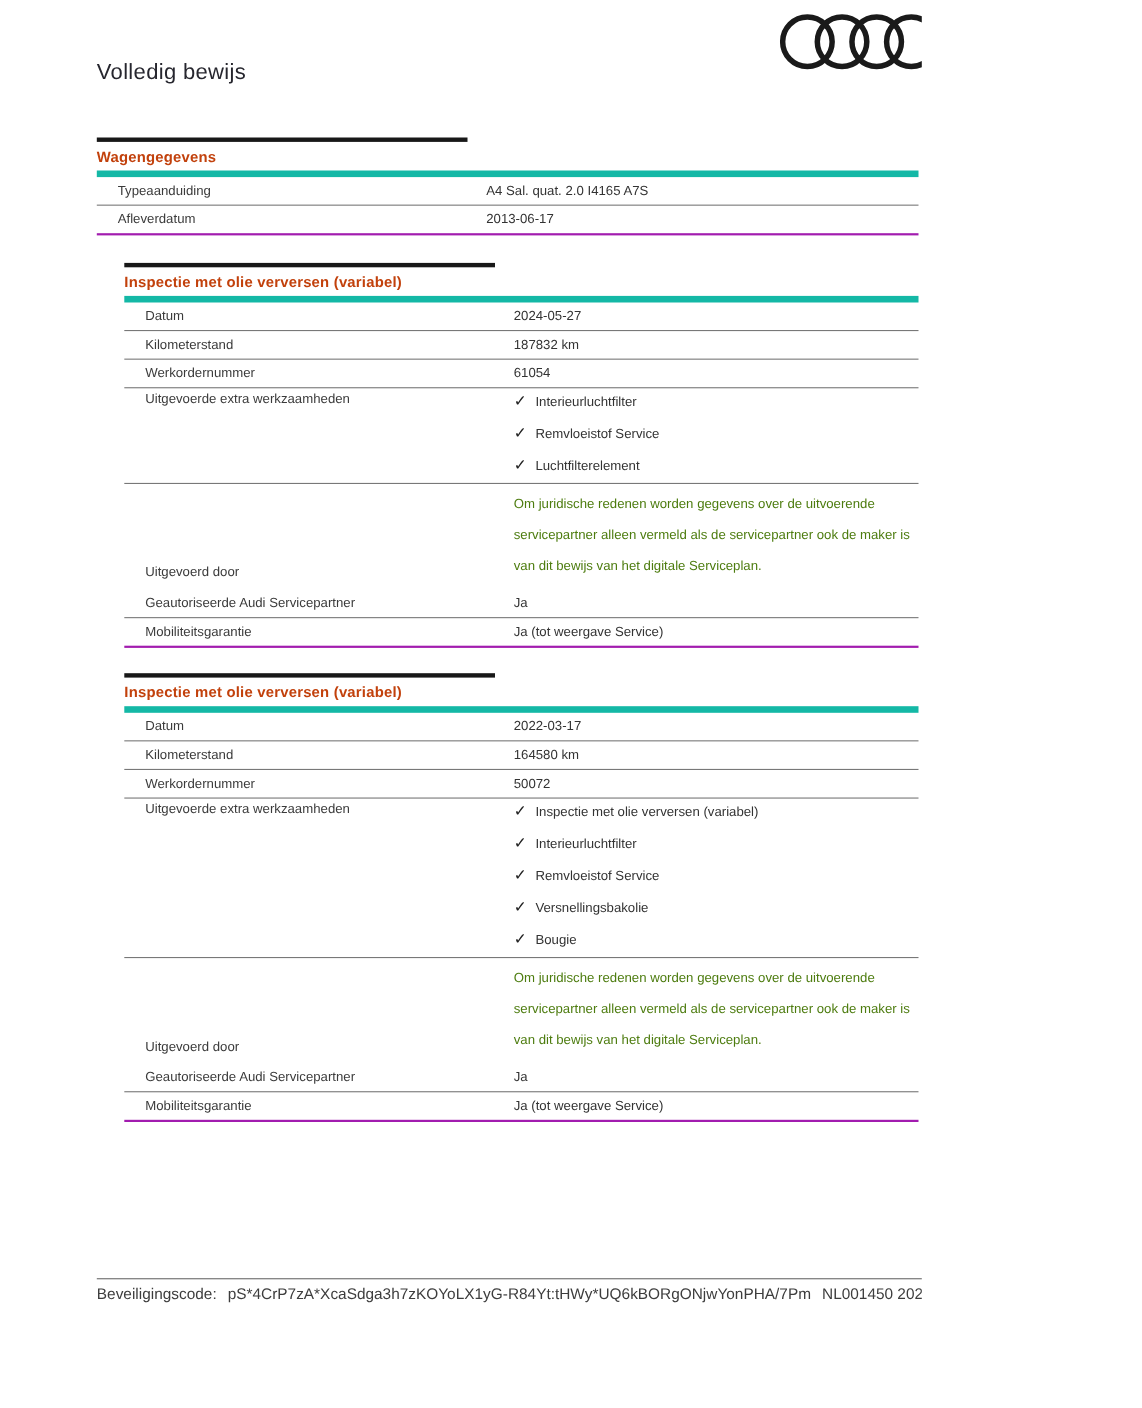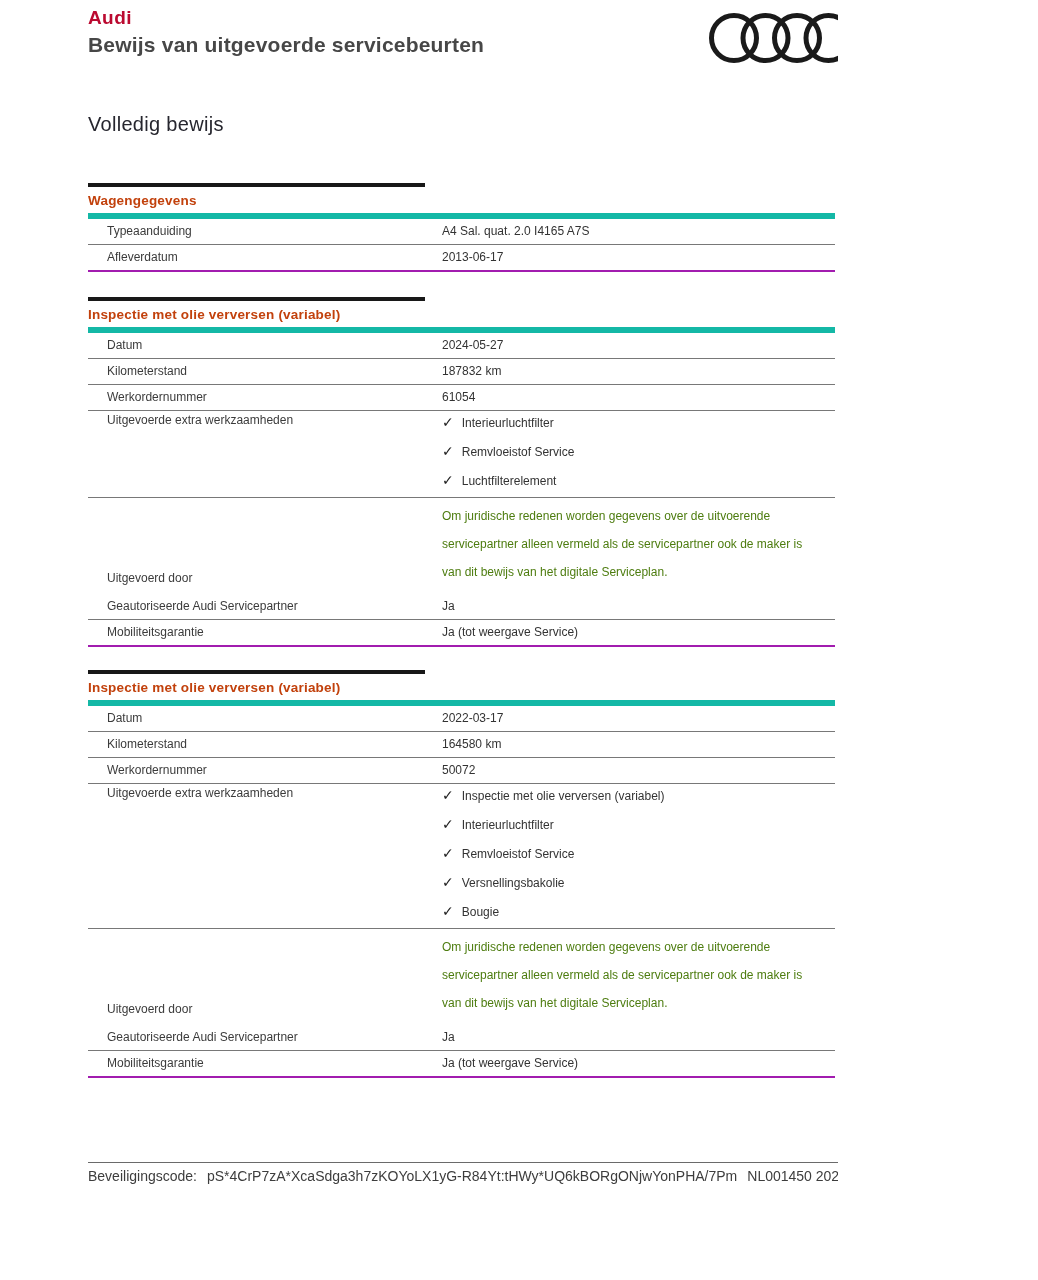--- a/index.html
+++ b/index.html
@@ -14,21 +14,21 @@
   .doc-header { padding:8px 0 0 88px; }
   .brand { font-size:19px; font-weight:bold; letter-spacing:.4px; color:#bb0a30; line-height:20px; }
   .doc-title { font-size:21px; font-weight:600; color:#474747; line-height:26px; margin-top:4px; letter-spacing:.2px; }
 
   .logo { position:absolute; top:10px; left:709px; }
 
   .page-heading { margin:54px 0 0 88px; font-size:20px; font-weight:normal; color:#26262e; line-height:24px; letter-spacing:.3px; }
 
   .sections { margin-left:88px; width:747px; }
   .section { margin-top:47px; }
-  .section + .section { margin-top:25px; }
+  .section + .section { margin-top:25px;margin-left:25px; }
   .section:last-child { margin-top:23px; }
 
   .section-bar { width:337px; height:4px; background:#181818; }
   .section-title {
     font-size:13.5px; font-weight:bold; color:#c2410c; letter-spacing:.2px;
     padding:6px 0 5px 0; border-bottom:6px solid #14b8a6; line-height:15px;
   }
   .row { display:flex; align-items:flex-start; border-bottom:1px solid #787878; padding:5px 0; }
   .row:last-child { border-bottom:2px solid #a21caf; }
   .row.no-border { border-bottom:none;align-items:flex-end; }
@@ -52,24 +52,20 @@
   }
   .footer-left span { margin-right:10px; }
   .footer-right { flex:none; }
 </style>
 </head>
 <body>
 
 <div class="page">
   <div class="clip">
 
-    <div class="doc-header">
-      <div class="brand" style="color: rgb(187, 10, 48);">Audi</div>
-      <div class="doc-title">Bewijs van uitgevoerde servicebeurten</div>
-    </div>
 
     <div class="logo">
       <svg width="146" height="56" viewBox="0 0 146 56">
         <g fill="none" stroke="#1a1a1a" stroke-width="5">
           <circle cx="25" cy="28" r="22.5"></circle>
           <circle cx="56.5" cy="28" r="22.5"></circle>
           <circle cx="88" cy="28" r="22.5"></circle>
           <circle cx="119.5" cy="28" r="22.5"></circle>
         </g>
       </svg>

